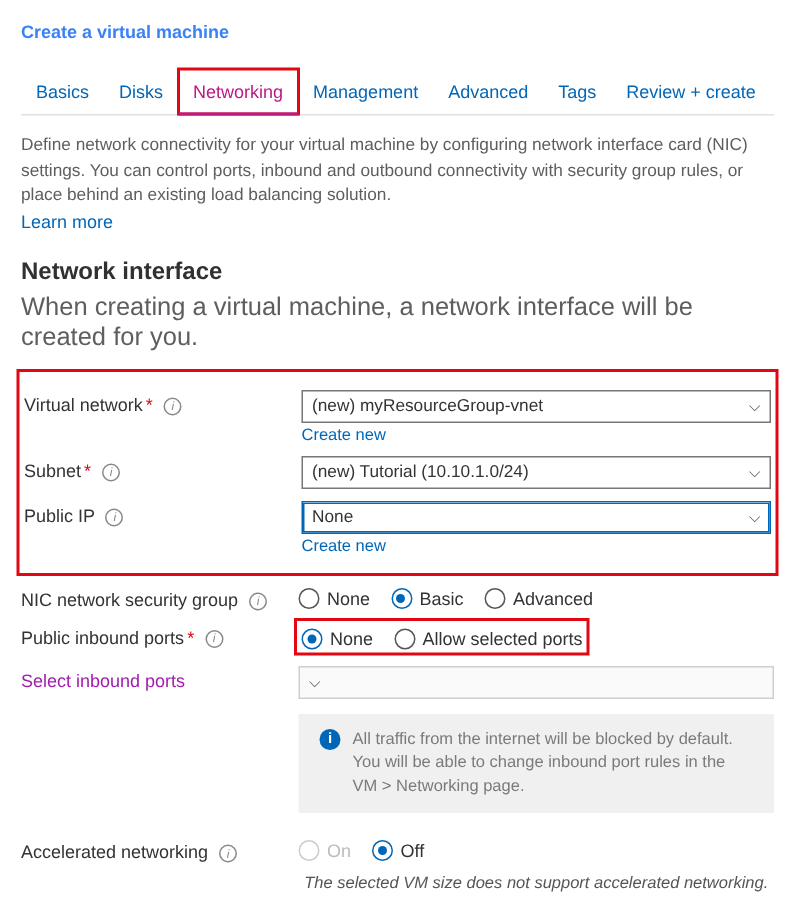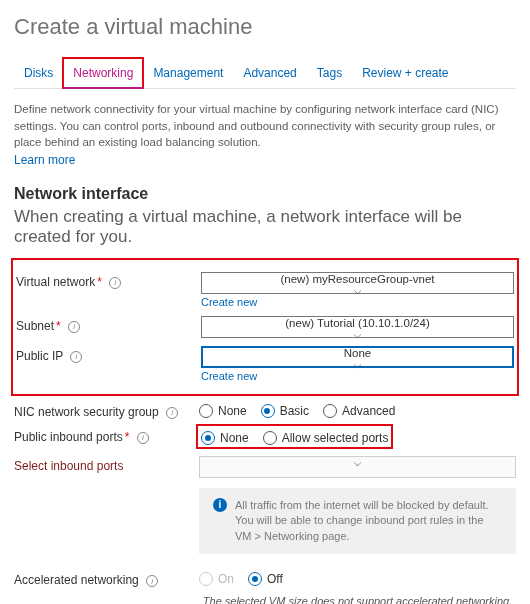--- a/index.html
+++ b/index.html
@@ -5,21 +5,21 @@
   * { box-sizing: border-box; }
   body {
     margin: 0;
     padding: 14px;
     font-family: "Segoe UI", -apple-system, sans-serif;
     font-size: 12px;
     color: #333;
     width: 530px;
     background: #fff;
   }
-  h1 { font-size: 22px; font-weight: 400; margin: 0 0 18px 0; color: #737373; }
+  h1 { font-size: 12px; font-weight: 700; margin: 0 0 18px 0; color: #3b82f6; }
   .tabs {
     display: flex;
     gap: 0;
     border-bottom: 1px solid #e1e1e1;
     margin-bottom: 12px;
   }
   .tab {
     padding: 8px 10px;
     font-size: 12px;
     color: #0067b8;
@@ -39,21 +39,21 @@
   .link { color: #0067b8; text-decoration: none; cursor: pointer; margin-top: 34px; }
   h2 { font-size: 16px; font-weight: 600; margin: 18px 0 4px 0; color: #323130; }
   .subtext { color: #605e5c; font-size: 17px; margin-bottom: 14px; }
   .disabled { color: #a6a6a6; }
   .row {
     display: flex;
     align-items: flex-start;
     margin: 8px 0;
   }
   .label-col { width: 185px; flex: 0 0 185px; padding-top: 3px; font-size: 12px; color: #333; }
-  .label-col.disabled { color: #7f1d1d; }
+  .label-col.disabled { color: #a21caf; }
   .required { color: #e30613; margin-left: 2px; }
   .info-icon {
     display: inline-flex;
     width: 12px; height: 12px;
     border: 1px solid #888;
     border-radius: 50%;
     align-items: center;
     justify-content: center;
     font-size: 8px;
     color: #888;
@@ -66,21 +66,20 @@
     display: flex;
     align-items: center;
     justify-content: space-between;
     border: 1px solid #777;
     height: 22px;
     padding: 0 6px;
     font-size: 11.5px;
     color: #333;
     cursor: pointer;
     background: #fff;
-    flex-direction: column;
   }
   .select.disabled { color: #a6a6a6; border-color: #cfcfcf; background: #fafafa; }
   .select.active { border: 1px solid #0067b8; box-shadow: inset 0 0 0 1px #0067b8; }
   .chev { font-size: 10px; color: #555; }
   .create-new { color: #0067b8; font-size: 11px; margin-top: 2px; cursor: pointer; }
   .radio-group { display: flex; gap: 14px; align-items: center; padding-top: 2px; }
   .radio {
     display: flex; align-items: center; gap: 5px;
     cursor: pointer; font-size: 12px;
   }
@@ -115,20 +114,21 @@
     font-size: 10px; font-weight: bold; flex-shrink: 0;
   }
   .right-note { text-align: center; font-size: 11px; color: #555; margin-top: 2px; margin-left: 185px; font-style: italic; }
 </style>
 </head>
 <body>
 
 <h1>Create a virtual machine</h1>
 
 <div class="tabs">
+  <div class="tab">Basics</div>
   <div class="tab">Disks</div>
   <div class="tab active boxed">Networking</div>
   <div class="tab">Management</div>
   <div class="tab">Advanced</div>
   <div class="tab">Tags</div>
   <div class="tab">Review + create</div>
 </div>
 
 <div class="intro">Define network connectivity for your virtual machine by configuring network interface card (NIC) settings. You can control ports, inbound and outbound connectivity with security group rules, or place behind an existing load balancing solution.</div>
 <div><a class="link">Learn more</a></div>

